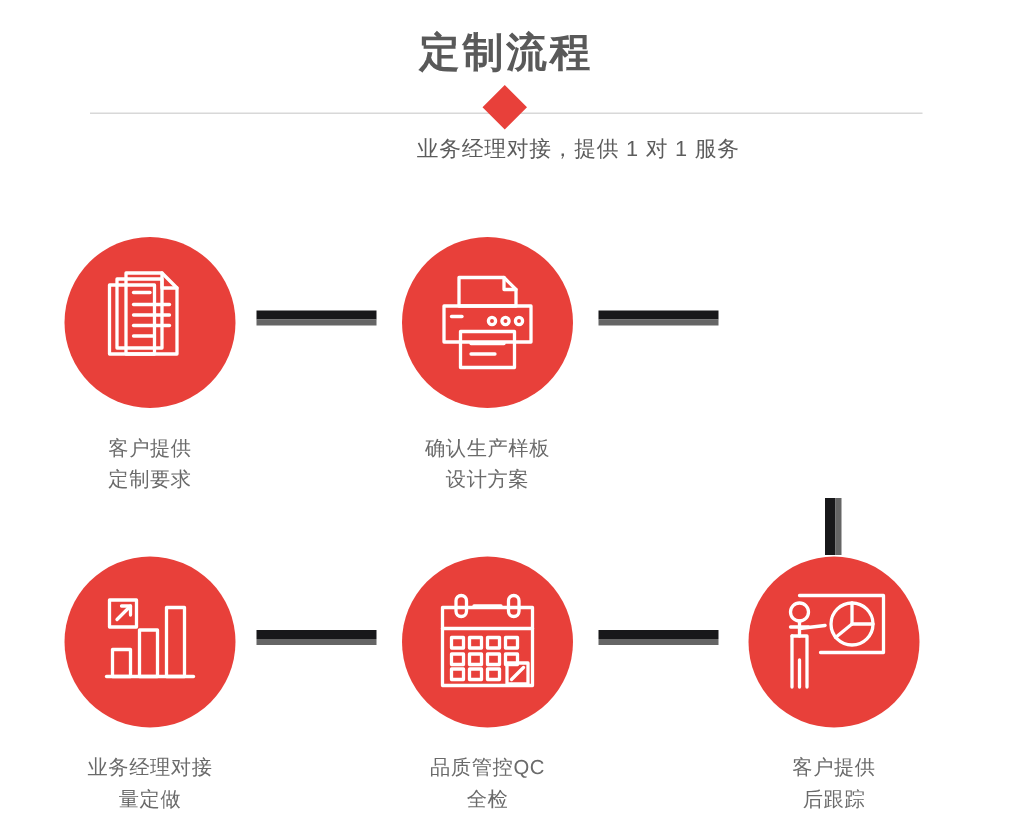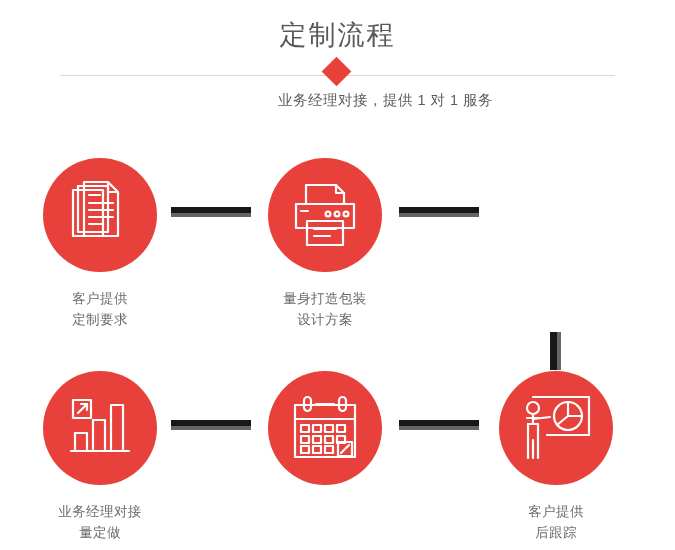--- a/index.html
+++ b/index.html
@@ -23,21 +23,21 @@
     width: 675px;
     height: 130px;
   }
   .page-title {
     position: absolute;
     left: 0;
     top: 16px;
     width: 675px;
     text-align: center;
     font-size: 27px;
-    font-weight: normal;
+    font-weight: bold;
     color: #595959;
     letter-spacing: 2px;
     line-height: 38px;
   }
   .divider-wrap {
     position: absolute;
     left: 0;
     top: 64px;
     width: 675px;
     height: 22px;
@@ -200,21 +200,21 @@
         <path d="M8 24 h58 v24 h-58 z"></path>
         <path d="M13 31 h7"></path>
         <circle cx="40" cy="34" r="2.4"></circle>
         <circle cx="49" cy="34" r="2.4"></circle>
         <circle cx="58" cy="34" r="2.4"></circle>
         <path d="M19 41 h36 v24 h-36 z"></path>
         <path d="M26 49 h22"></path>
         <path d="M26 56 h16"></path>
       </svg>
     </div>
-    <div class="step-label">量身打造包装
+    <div class="step-label">确认生产样板
 设计方案</div>
   </div>
 
 
   <div class="step step-col-0 step-row-1">
     <div class="circle">
       <svg width="66" height="62" viewBox="0 0 66 62" fill="none" stroke="#ffffff" stroke-width="2.2" stroke-linejoin="round" stroke-linecap="round">
         <path d="M4 54 h58"></path>
         <path d="M8 36 h12 v18 h-12 z"></path>
         <path d="M26 23 h12 v31 h-12 z"></path>
@@ -244,20 +244,22 @@
         <rect x="23" y="41" width="8" height="7"></rect>
         <rect x="35" y="41" width="8" height="7"></rect>
         <rect x="47" y="41" width="8" height="7"></rect>
         <rect x="11" y="51" width="8" height="7"></rect>
         <rect x="23" y="51" width="8" height="7"></rect>
         <rect x="35" y="51" width="8" height="7"></rect>
         <path d="M48 47 h14 v14 h-14 z"></path>
         <path d="M51 58 l8 -8"></path>
       </svg>
     </div>
+    <div class="step-label">品质管控QC
+全检</div>
   </div>
 
   <div class="step step-col-2 step-row-1">
     <div class="circle">
       <svg width="72" height="68" viewBox="0 0 72 68" fill="none" stroke="#ffffff" stroke-width="2.2" stroke-linejoin="round" stroke-linecap="round">
         <path d="M13 3 h56 v38 h-42"></path>
         <circle cx="48" cy="22" r="14"></circle>
         <path d="M48 8 v14 h14"></path>
         <path d="M48 22 l-11 9"></path>
         <circle cx="13" cy="14" r="6"></circle>

